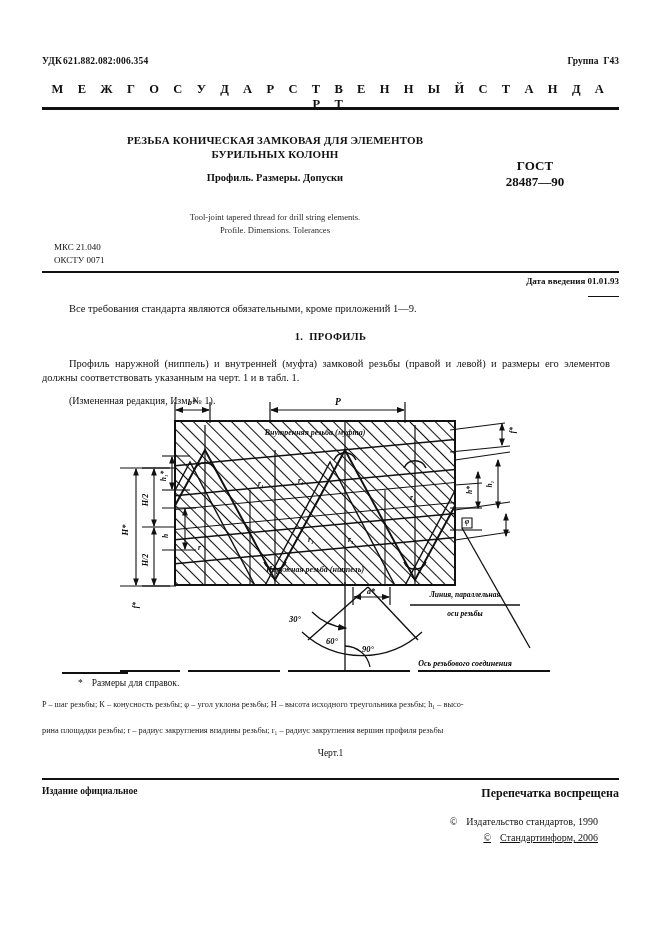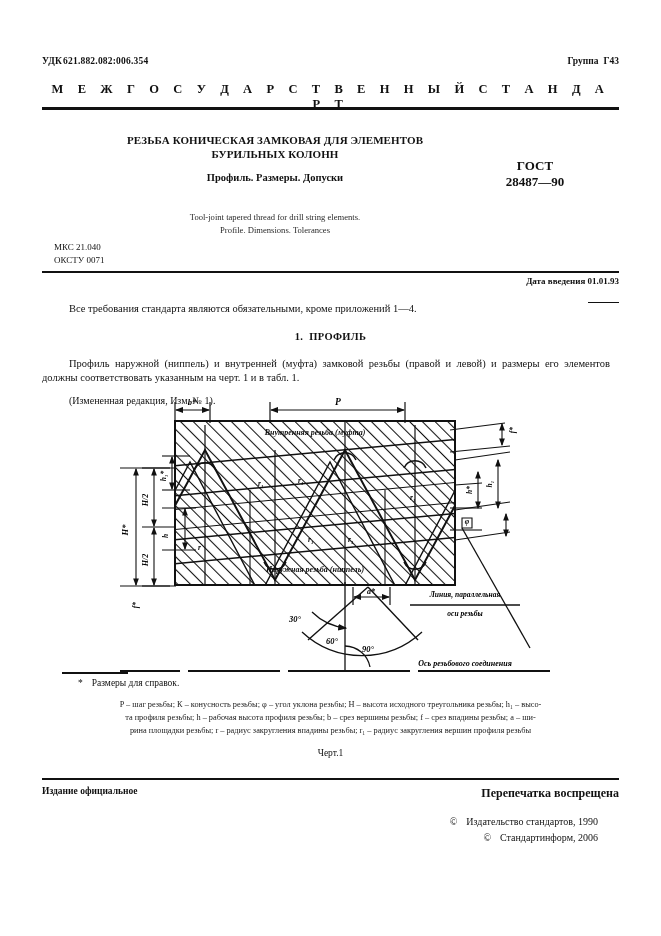--- a/index.html
+++ b/index.html
@@ -25,21 +25,21 @@
   .subtitle{position:absolute;left:80px;width:390px;top:172px;text-align:center;
             font-size:10.5px;font-weight:bold;}
   .eng{position:absolute;left:80px;width:390px;top:199px;text-align:center;
        font-size:8.6px;line-height:12.5px;color:#2a2a2a;margin-top:12px;}
   .gost{position:absolute;left:455px;width:160px;top:158px;text-align:center;
         font-size:13px;font-weight:bold;line-height:16px;}
 
   .codes{position:absolute;left:42px;top:241px;font-size:9px;line-height:12.5px;margin-left:12px;}
   .rule-mid{position:absolute;left:42px;right:42px;top:271px;height:2px;background:#111;}
   .dateintro{position:absolute;right:42px;top:276px;font-size:9px;font-weight:bold;}
-  .dateintro .val{border-bottom:1.3px solid #111;padding-bottom:16px;}
+  .dateintro .val{border-bottom:1.3px solid #111;padding-bottom:10px;}
 
   .para-req{position:absolute;left:42px;right:42px;top:303px;font-size:10.5px;text-indent:27px;}
 
   .sec1{position:absolute;left:42px;right:42px;top:331px;text-align:center;
         font-size:10.5px;font-weight:bold;letter-spacing:.3px;}
   .sec1 .num{margin-right:6px;}
 
   .para-prof{position:absolute;left:42px;right:51px;top:357px;font-size:10.5px;
              line-height:13.6px;text-indent:27px;text-align:justify;}
   .para-edit{position:absolute;left:42px;top:395px;font-size:10px;font-weight:normal;
@@ -47,29 +47,29 @@
 
   
   .figure{position:absolute;left:110px;top:390px;width:450px;height:290px;}
   .figure svg{display:block;}
 
   
   .fn-rule{position:absolute;left:62px;top:672px;width:66px;height:1.6px;background:#111;}
   .fn-star{position:absolute;left:78px;top:678px;font-size:9.5px;font-family:Liberation Serif, serif;}
   .fn-star .ast{margin-right:9px;}
   .legend{position:absolute;left:42px;right:42px;top:699px;font-size:8.3px;
-          line-height:12.8px;text-align:center;color:#1a1a1a;}
+          line-height:12.8px;color:#1a1a1a;}
   .chert{position:absolute;left:42px;right:42px;top:748px;text-align:center;font-size:9.5px;}
 
   .rule-foot{position:absolute;left:42px;right:42px;top:778px;height:2.2px;background:#111;}
   .ed-off{position:absolute;left:42px;top:786px;font-size:9.5px;font-weight:bold;}
   .reprint{position:absolute;right:42px;top:786px;font-size:12px;font-weight:bold;}
   .copy{position:absolute;right:63px;top:814px;font-size:10px;line-height:16px;text-align:right;}
   .copy .c{margin-right:9px;}
-  .copy .r2{padding-right:0px;}
+  .copy .r2{padding-right:0px;text-decoration:underline;}
 </style>
 </head>
 <body>
 
 <div class="page">
 
   <div class="udk">
     <span class="lbl">УДК</span><span>621.882.082:006.354</span>
   </div>
 
@@ -99,21 +99,21 @@
     <div>ОКСТУ 0071</div>
   </div>
 
   <div class="rule-mid"></div>
 
   <div class="dateintro">
     <span>Дата введения</span>
     <span class="val">01.01.93</span>
   </div>
 
-  <div class="para-req">Все требования стандарта являются обязательными, кроме приложений 1—4.</div>
+  <div class="para-req">Все требования стандарта являются обязательными, кроме приложений 1—9.</div>
 
   <div class="sec1">
     <span class="num">1.</span><span>ПРОФИЛЬ</span>
   </div>
 
   <div class="para-prof">Профиль наружной (ниппель) и внутренней (муфта) замковой резьбы (правой и левой) и размеры его элементов должны соответствовать указанным на черт. 1 и в табл. 1.</div>
   <div class="para-edit">(Измененная редакция, Изм. № 1).</div>
 
   <div class="figure">
     <svg width="450" height="290" viewBox="0 0 450 290" xmlns="http://www.w3.org/2000/svg">
@@ -268,21 +268,21 @@
     </svg>
   </div>
 
   <div class="fn-rule"></div>
   <div class="fn-star">
     <span class="ast">*</span><span>Размеры для справок.</span>
   </div>
 
   <div class="legend">
     <span>P – шаг резьбы; К – конусность резьбы; φ – угол уклона резьбы; H – высота исходного треугольника резьбы; h₁ – высо-</span><br>
-    <span>та профиля резьбы;  h – рабочая высота профиля резьбы;  b – срез вершины резьбы;  f – срез впадины резьбы;  a – ши-</span><br>
+    <br>
     <span>рина площадки резьбы; r – радиус закругления впадины резьбы; r₁ – радиус  закругления вершин профиля резьбы</span>
   </div>
 
   <div class="chert">Черт.1</div>
 
   <div class="rule-foot"></div>
   <div class="ed-off">Издание  официальное</div>
   <div class="reprint">Перепечатка  воспрещена</div>
 
   <div class="copy">

